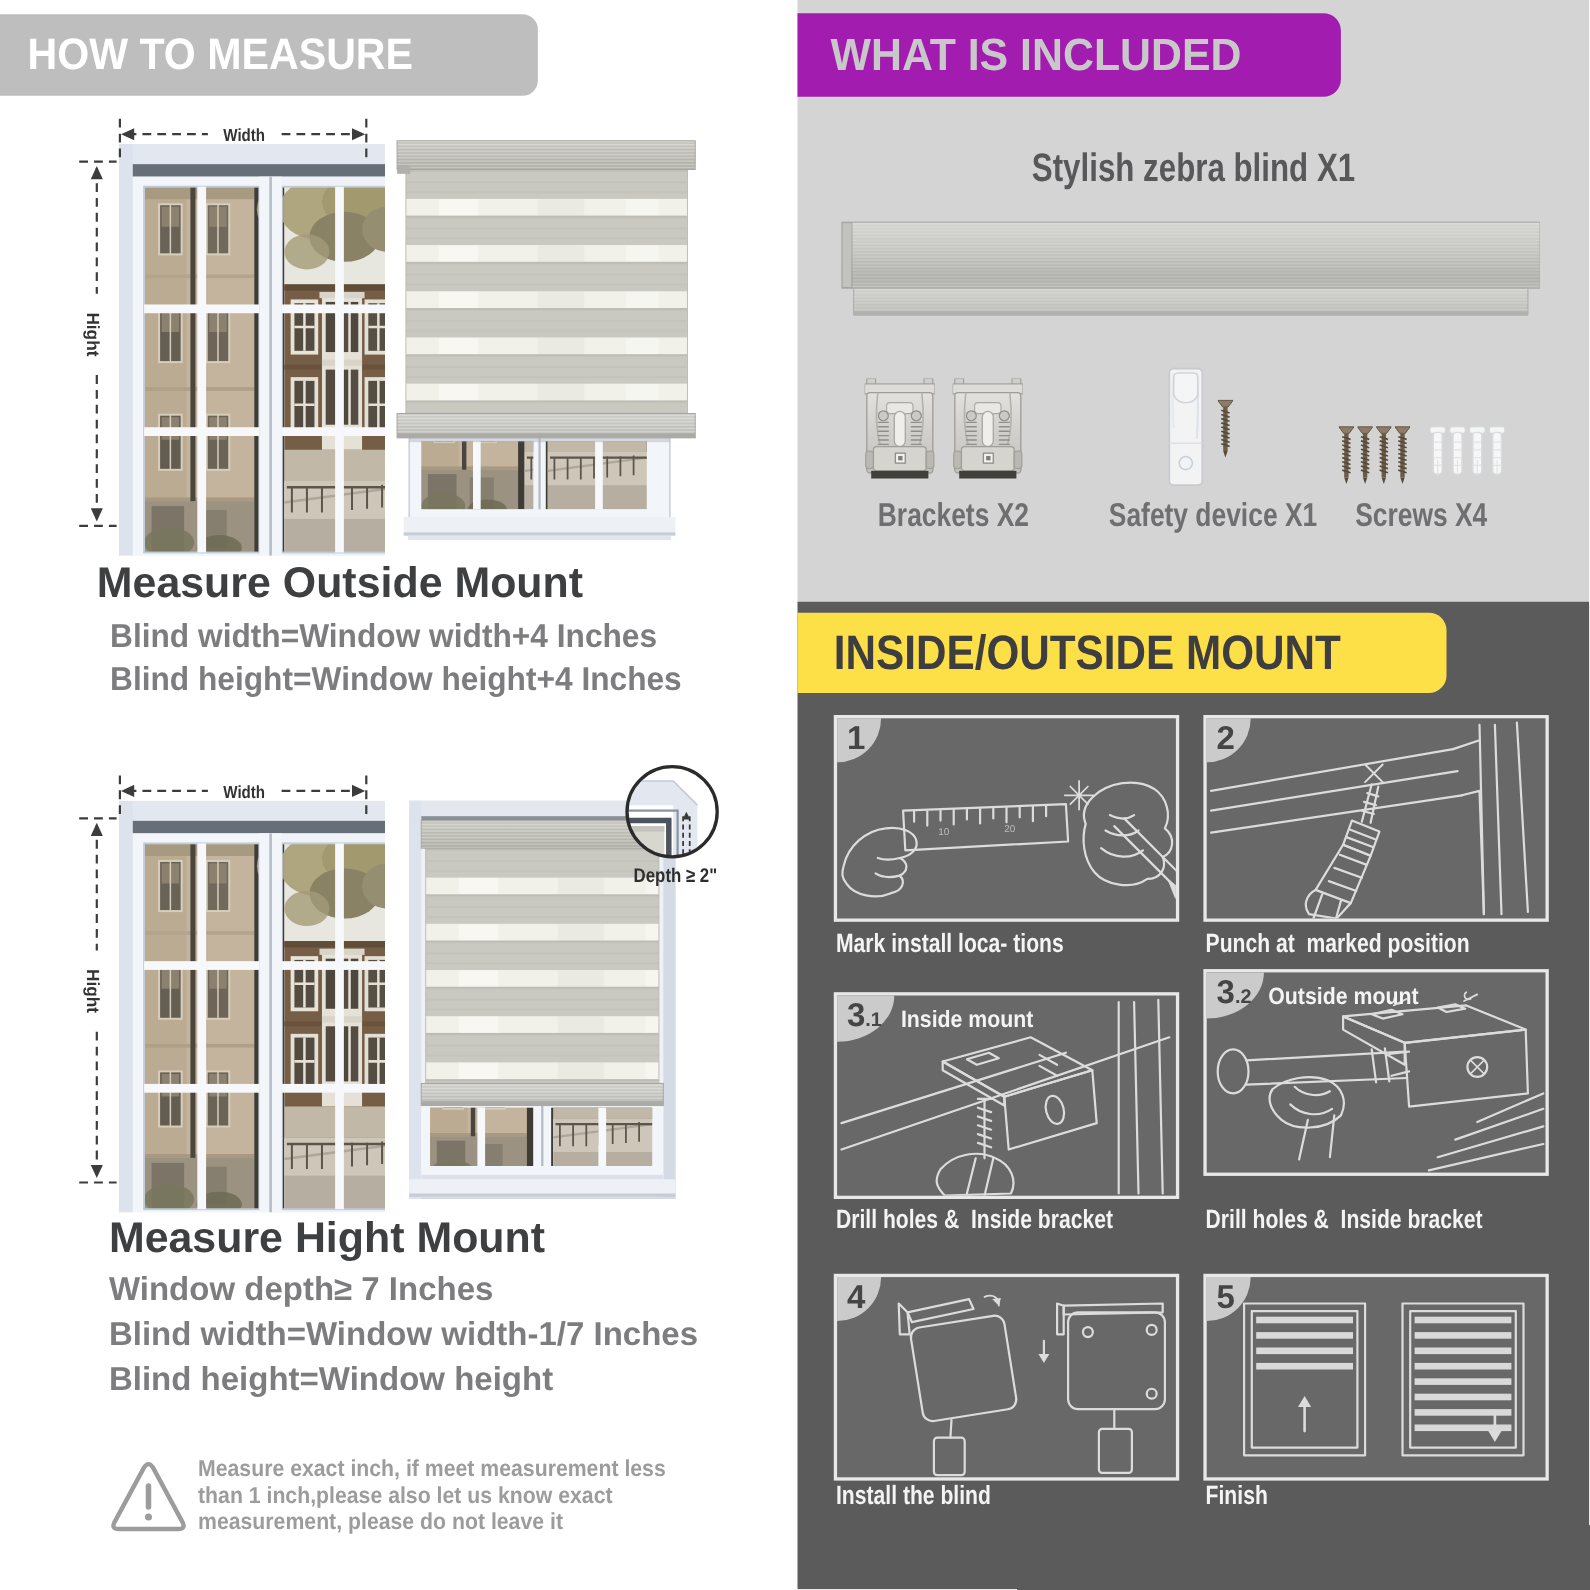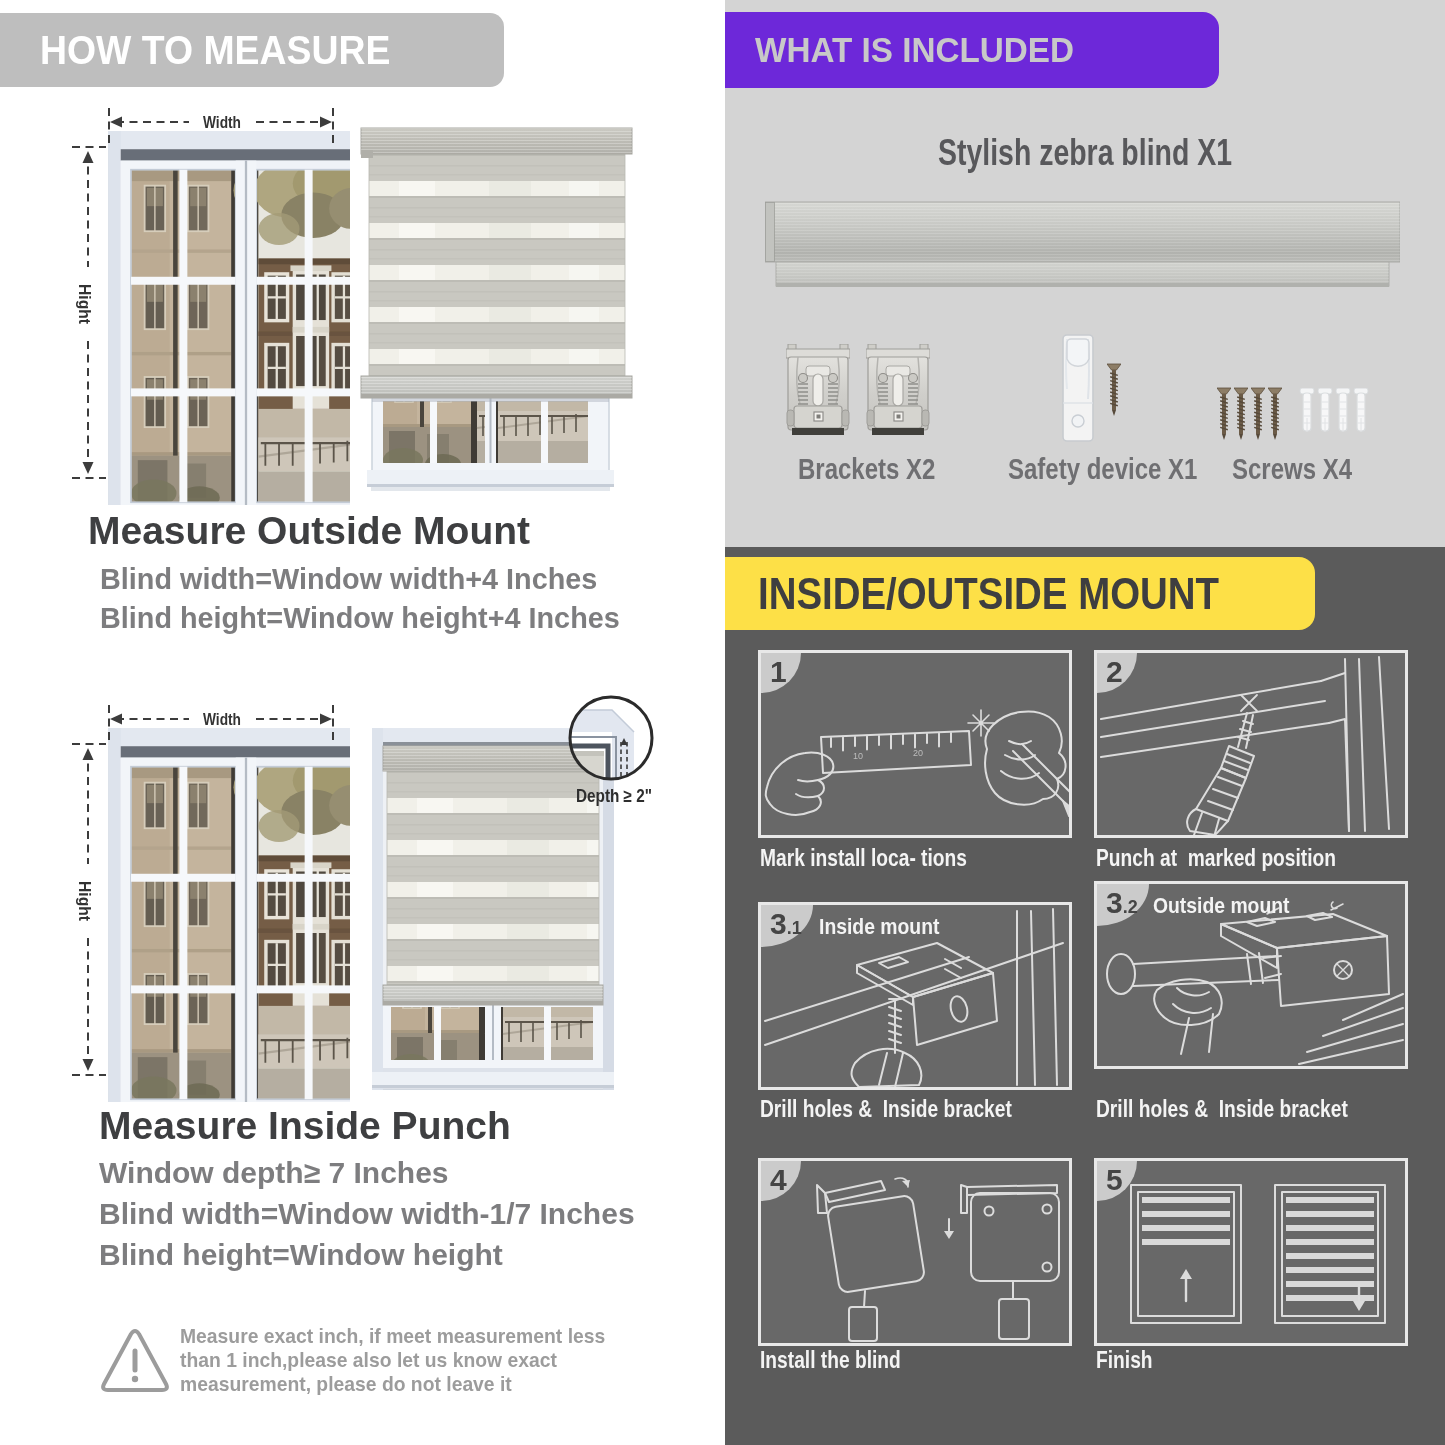--- a/index.html
+++ b/index.html
@@ -2,31 +2,31 @@
 <html style="--header_bg: #bebebe; --panel_light: #d4d4d4; --panel_dark: #5b5b5b; --panel_step: #686868; --badge_bg: #cbcbcb; --heading_dark: #3e3f41; --body_gray: #7d7d7f; --warning_gray: #9c9c9c; --included_text: #c8c8c8;"><head>
 <meta charset="utf-8">
 <style>
   html,body{margin:0;padding:0;}
   #page{position:relative;width:1445px;height:1445px;background:#ffffff;
         font-family:"Liberation Sans",sans-serif;overflow:hidden;}
   .abs{position:absolute;}
   
   .hdr-measure{left:0;top:13px;width:464px;height:74px;background:var(--header_bg);
       border-radius:0 14px 14px 0;color:#ffffff;font-weight:700;font-size:40px;
-      line-height:74px;padding-left:40px;}
+      line-height:74px;padding-left:25px;}
   .cx{display:inline-block;transform-origin:left center;white-space:pre;}
   .h-dark{font-size:39px;font-weight:700;color:var(--heading_dark);white-space:pre;}
   .t-gray{font-size:30px;font-weight:700;color:var(--body_gray);white-space:pre;
       transform-origin:left top;}
   .warn-text{font-size:21px;font-weight:700;color:var(--warning_gray);white-space:pre;
       transform:scaleX(0.92);transform-origin:left top;}
   
   .panel-included{left:725px;top:0;width:720px;height:547px;background:var(--panel_light);}
-  .hdr-included{left:0;top:12px;width:464px;height:76px;background:#6d28d9;
-      border-radius:0 16px 16px 0;color:var(--included_text);font-weight:700;font-size:35px;
+  .hdr-included{left:0;top:12px;width:464px;height:76px;background:#a21caf;
+      border-radius:0 16px 16px 0;color:var(--included_text);font-weight:700;font-size:41px;
       line-height:76px;padding-left:30px;}
   .blind-title{left:0;top:132px;width:720px;text-align:center;
       font-size:36px;font-weight:700;color:#58585b;
       transform:scaleX(0.79);transform-origin:center top;}
   .part-label{font-size:30px;font-weight:700;color:#6f6f72;text-align:center;top:452px;
       white-space:pre;transform:scaleX(0.80);transform-origin:center top;}
   .panel-mount{left:725px;top:547px;width:720px;height:898px;background:var(--panel_dark);}
   .hdr-mount{left:0;top:10px;width:557px;height:73px;background:#fde047;
       border-radius:0 16px 16px 0;color:#3e3e40;font-weight:700;font-size:44px;
       line-height:73px;padding-left:33px;}
@@ -392,21 +392,21 @@
       <path d="M216,57 L266,57 L266,100" fill="none" stroke="#8a93a0" stroke-width="2"></path>
       <rect x="216" y="71" width="38" height="29" fill="#d7d6cf"></rect>
       <rect x="216" y="71" width="38" height="5" fill="#c4c3bc"></rect>
       <path d="M271,62 V98 M277,62 V98" fill="none" stroke="#3a3a3a" stroke-width="1.6" stroke-dasharray="4.5 3"></path>
       <path d="M274,58 l-3.5,7 h7 z" fill="#3a3a3a"></path>
     </g>
     <circle cx="261" cy="58" r="41" fill="none" stroke="#2b2b2b" stroke-width="3"></circle>
     <text x="264" y="122" text-anchor="middle" font-size="18" font-weight="bold" fill="#2e2e2e" textLength="76" lengthAdjust="spacingAndGlyphs">Depth ≥ 2"</text>
   </svg>
 
-  <div class="abs h-dark" style="left:99px;top:1104px">Measure Inside Punch</div>
+  <div class="abs h-dark" style="left:99px;top:1104px">Measure Hight Mount</div>
   <div class="abs t-gray" style="left:99px;top:1156px">Window depth≥ 7 Inches</div>
   <div class="abs t-gray" style="left:99px;top:1197px">Blind width=Window width-1/7 Inches</div>
   <div class="abs t-gray" style="left:99px;top:1238px">Blind height=Window height</div>
 
   <svg class="abs" style="left:98px;top:1325px" width="74" height="74" viewBox="0 0 74 74">
     <path d="M33,9 Q37,3 41,9 L68,59 Q71,65 64,65 L10,65 Q3,65 6,59 Z" fill="none" stroke="#9c9c9c" stroke-width="4" stroke-linejoin="round"></path>
     <path d="M37,26 V45" stroke="#9c9c9c" stroke-width="5" stroke-linecap="round"></path>
     <circle cx="37" cy="54" r="3.2" fill="#9c9c9c"></circle>
   </svg>
   <div class="abs warn-text" style="left:180px;top:1324px">Measure exact inch, if meet measurement less</div>

